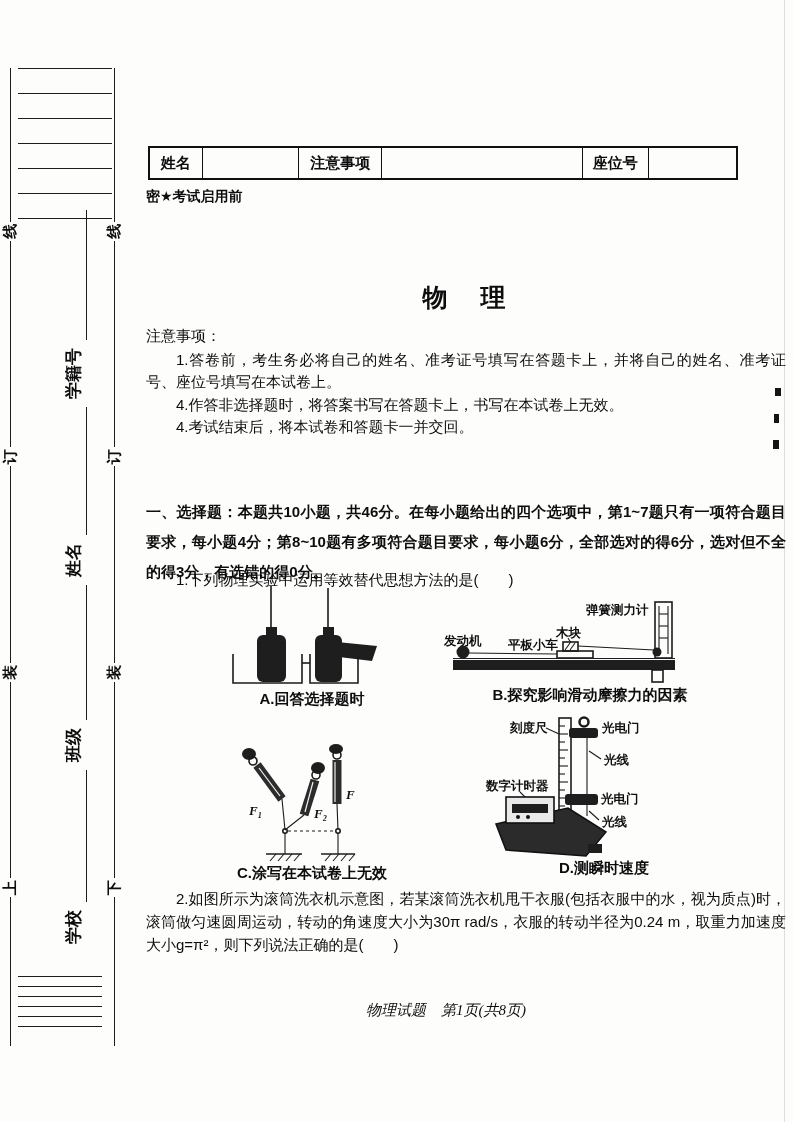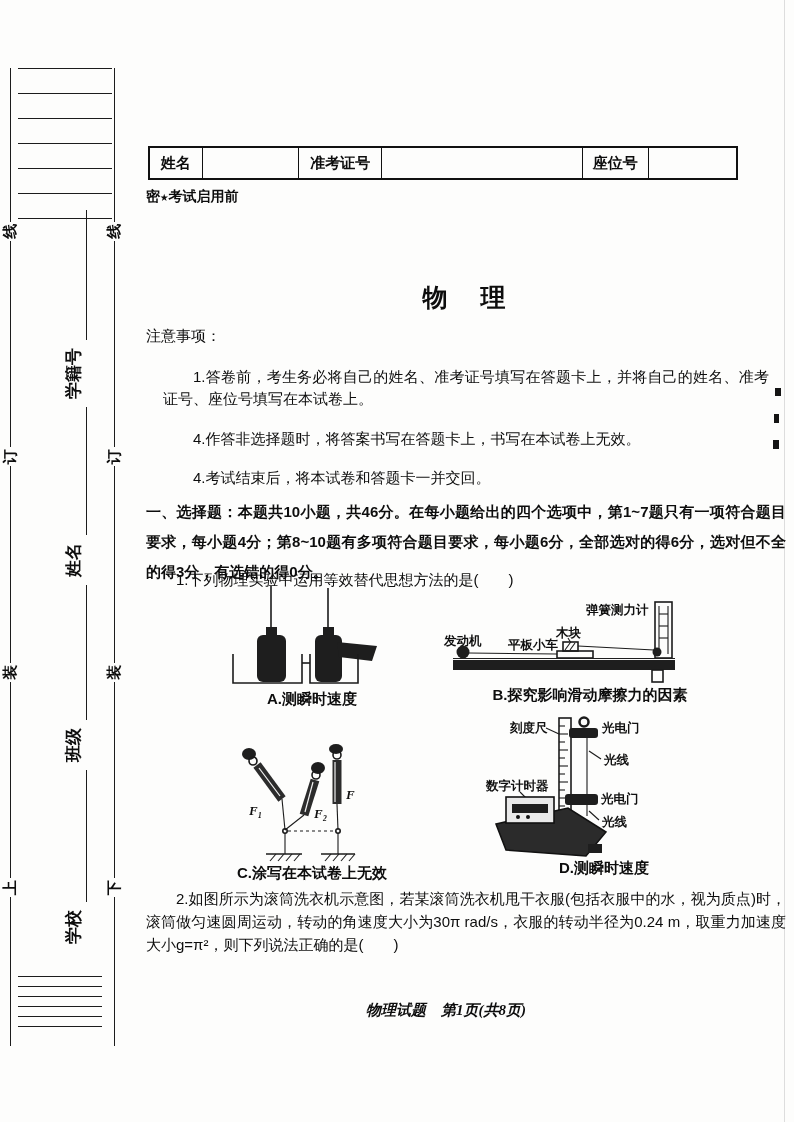--- a/index.html
+++ b/index.html
@@ -24,32 +24,32 @@
   .edge-mark{position:absolute;background:#141414;}
   .page-edge{position:absolute;left:784px;top:0;width:1px;height:1122px;background:#ddd;}
   
   .hdr-table{position:absolute;left:148px;top:146px;width:590px;height:34px;display:flex;
              border:2px solid #111;box-sizing:border-box;}
   .hdr-cell{display:flex;align-items:center;justify-content:center;box-sizing:border-box;
             border-left:1.8px solid #111;font-size:15px;font-weight:700;white-space:nowrap;}
   .hdr-cell:first-child{border-left:none;}
   
   .blk{position:absolute;left:146px;width:640px;}
-  .seal-notice{top:188px;font-size:14px;font-weight:700;font-family:Liberation Mono, monospace;}
+  .seal-notice{top:188px;font-size:14px;font-weight:700;}
   .paper-title{top:219px;font-size:29px;font-weight:700;text-align:center;letter-spacing:1px;}
   .paper-subject{top:281px;font-size:25px;font-weight:700;text-align:center;letter-spacing:4px;}
   .notice-head{top:327px;font-size:15px;font-weight:400;}
   .notice-body{top:349px;font-size:15px;line-height:22.4px;text-align:justify;}
-  .notice-body p{margin:17px;text-indent:2em;}
+  .notice-body p{margin:0;text-indent:2em;}
   .sec-head{top:497px;font-size:15px;font-weight:700;line-height:30px;text-align:justify;}
   .q1-text{top:571px;font-size:15px;text-indent:2em;}
   .q2-text{top:887px;font-size:15px;line-height:23px;text-align:justify;text-indent:2em;}
   .q2-opta{top:962px;font-size:15px;text-indent:2em;}
   .footer{left:126px;top:1001px;width:640px;text-align:center;font-size:15px;font-style:italic;
-          font-family:"Liberation Serif","DejaVu Serif",serif;font-weight:700;}
+          font-family:"Liberation Serif","DejaVu Serif",serif;font-weight:400;}
   
   .diag{position:absolute;}
   .opt-label{position:absolute;text-align:center;font-size:15px;font-weight:700;white-space:nowrap;}
   .dlabel{font:700 12.5px "Liberation Sans","DejaVu Sans",sans-serif;fill:#101010;}
   .flabel{font:italic 700 13px "Liberation Serif","DejaVu Serif",serif;fill:#101010;}
   svg .ln{stroke:#1b1b1b;stroke-width:1.6;fill:none;}
   svg .thin{stroke:#1b1b1b;stroke-width:1.1;fill:none;}
   svg .dark{fill:#1e1e1e;stroke:none;}
 </style>
 </head>
@@ -111,21 +111,21 @@
   </div>
 
   <div class="page-edge"></div>
   <div class="edge-mark" style="left:775px;top:388px;width:6px;height:8px;"></div>
   <div class="edge-mark" style="left:774px;top:414px;width:5px;height:9px;"></div>
   <div class="edge-mark" style="left:773px;top:440px;width:6px;height:9px;"></div>
 
   <div class="hdr-table">
     <div class="hdr-cell" style="width:52px">姓名</div>
     <div class="hdr-cell" style="width:97px"></div>
-    <div class="hdr-cell" style="width:84px">准考证号</div>
+    <div class="hdr-cell" style="width:84px">注意事项</div>
     <div class="hdr-cell" style="width:202px"></div>
     <div class="hdr-cell" style="width:66px">座位号</div>
     <div class="hdr-cell" style="width:89px"></div>
   </div>
 
   <div class="blk seal-notice">密★考试启用前</div>
   <div class="blk paper-subject">物　理</div>
 
   <div class="blk notice-head">注意事项：</div>
   <div class="blk notice-body">
@@ -142,21 +142,21 @@
     <rect class="dark" x="44" y="43" width="11" height="10"></rect>
     <rect class="dark" x="35" y="51" width="29" height="47" rx="6"></rect>
     <path class="ln" d="M11,70 L11,99 L80,99 L80,70"></path>
     <line class="ln" x1="80" y1="79" x2="88" y2="79"></line>
     <line class="ln" x1="106" y1="4" x2="106" y2="47"></line>
     <rect class="dark" x="101" y="43" width="11" height="10"></rect>
     <rect class="dark" x="93" y="51" width="27" height="47" rx="6"></rect>
     <polygon class="dark" points="115,58 155,62 150,77 117,73"></polygon>
     <path class="ln" d="M88,70 L88,99 L136,99 L136,70"></path>
   </svg>
-  <div class="opt-label" style="left:222px;top:690px;width:180px">A.测瞬时速度</div>
+  <div class="opt-label" style="left:222px;top:690px;width:180px">A.回答选择题时</div>
 
   <svg class="diag" style="left:440px;top:596px" width="300" height="90" viewBox="0 0 300 90">
     <text class="dlabel" x="146" y="18">弹簧测力计</text>
     <rect class="ln" x="215" y="6" width="17" height="56"></rect>
     <line class="thin" x1="219" y1="10" x2="219" y2="58"></line>
     <line class="thin" x1="228" y1="10" x2="228" y2="58"></line>
     <line class="thin" x1="219" y1="18" x2="228" y2="18"></line>
     <line class="thin" x1="219" y1="30" x2="228" y2="30"></line>
     <line class="thin" x1="219" y1="42" x2="228" y2="42"></line>
     <text class="dlabel" x="4" y="49">发动机</text>

